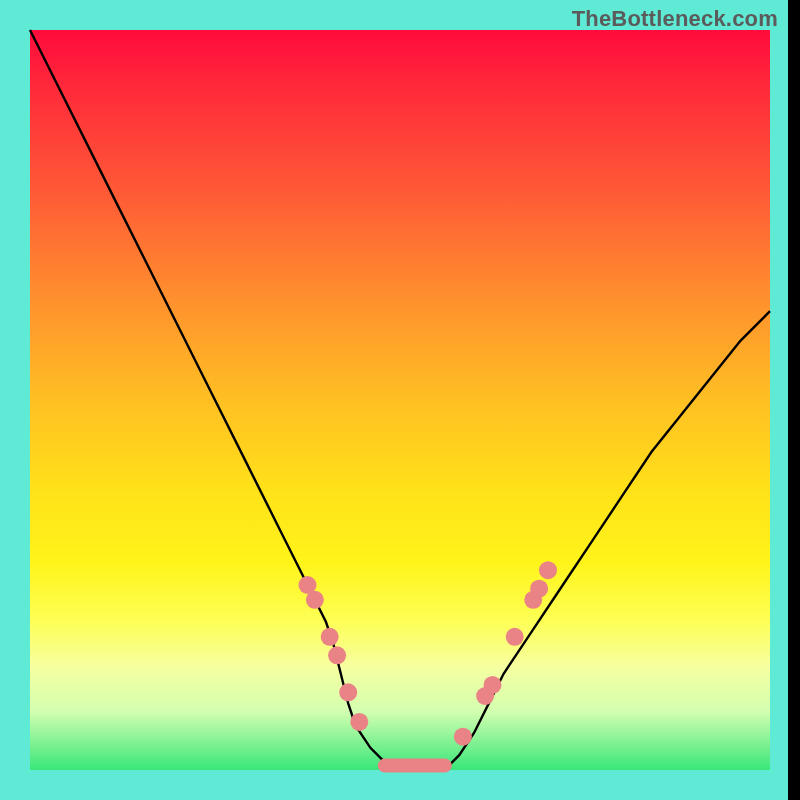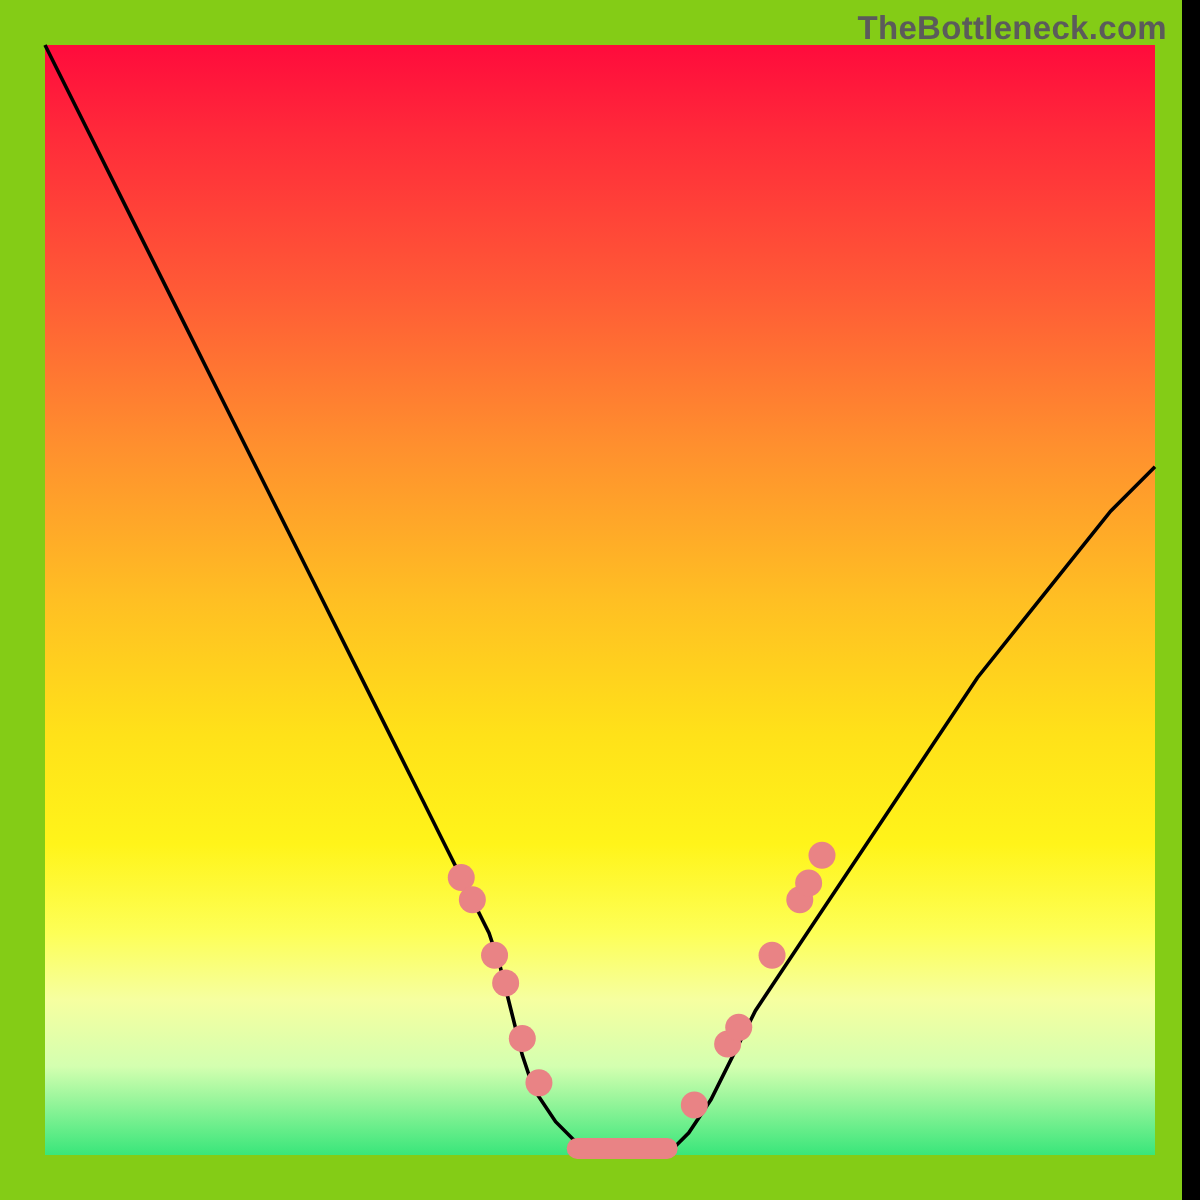--- a/index.html
+++ b/index.html
@@ -8,21 +8,21 @@
     width: 800px;
     height: 800px;
     overflow: hidden;
     background: #000;
     font-family: Arial, Helvetica, sans-serif;
   }
   .frame {
     position: relative;
     width: 788px;
     height: 800px;
-    background: #84cc16;
+    background: #5eead4;
     text-align: right;
   }
   .watermark {
     position: absolute;
     top: 6px;
     right: 10px;
     color: #5b5b5b;
     font-size: 22px;
     font-weight: 600;
     letter-spacing: 0.2px;

